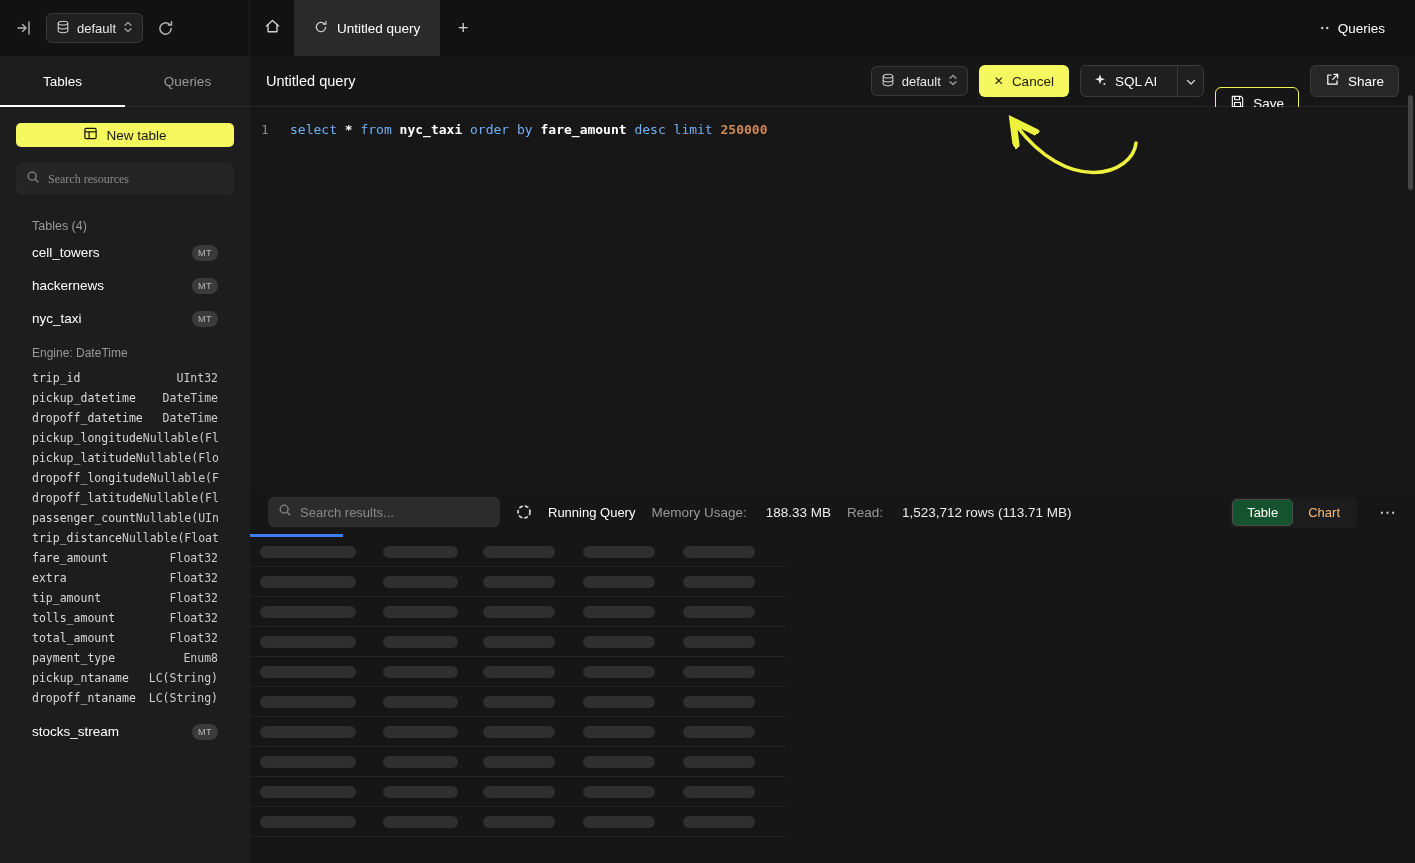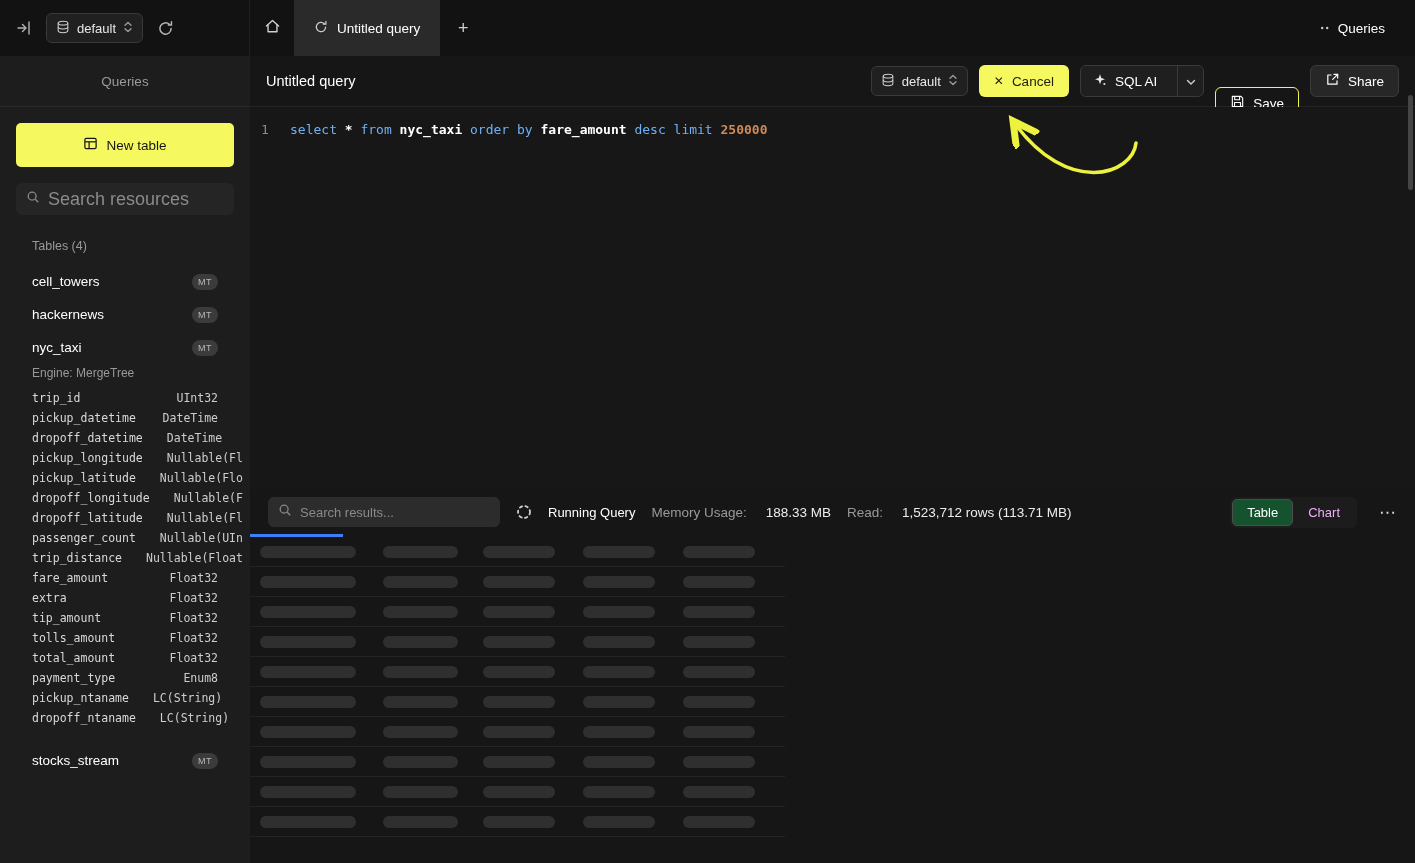--- a/index.html
+++ b/index.html
@@ -26,39 +26,39 @@
     font-size:13.5px; color:#fff; cursor:pointer; }
 
   
   .sidebar { position:absolute; top:56px; left:0; width:250px; bottom:0; background:#1d1d1d; }
   .sidebar-tabs { height:51px; display:flex; border-bottom:1px solid #2a2a2a; }
   .sidebar-tab { flex:1; display:flex; align-items:center; justify-content:center; font-size:13.5px;
     color:#9a9a9a; cursor:pointer; position:relative; }
   .sidebar-tab.active { color:#fff; }
   .sidebar-tab.active::after { content:""; position:absolute; bottom:-1px; left:0; right:0; height:2px; background:#fff; }
   .sidebar-body { padding:16px; }
-  .new-table-btn { width:100%; height:44px; background:#f6f860; border:none; border-radius:5px;
+  .new-table-btn { width:100%; height:24px; background:#f6f860; border:none; border-radius:5px;
     color:#161616; font-size:13.5px; display:flex; align-items:center; justify-content:center; gap:8px;
     cursor:pointer; font-family:inherit; }
   .search-box { margin-top:16px; height:32px; background:#252525; border-radius:6px; display:flex;
     align-items:center; gap:8px; padding:0 10px; }
   .search-box input { flex:1; background:transparent; border:none; outline:none; color:#e8e8e8;
-    font-size:18px; font-family:Liberation Sans, sans-serif; }
+    font-size:12px; font-family:Liberation Serif, serif; }
   .search-box input::placeholder { color:#8a8a8a; }
   .section-label { margin:24px 0 12px; padding-left:16px; color:#9a9a9a; font-size:12.5px; }
-  .table-item { height:33px; display:flex; align-items:center; justify-content:space-between;
+  .table-item { height:33px; display:flex; justify-content:space-between;
     padding:0 16px; cursor:pointer; }
   .table-name { font-size:13.5px; color:#fff; font-weight:500; }
   .mt-badge { min-width:26px; height:16px; background:#3b3b3b; border-radius:8px; color:#b9b9b9;
     font-size:9px; display:inline-flex; align-items:center; justify-content:center; letter-spacing:.5px;
     padding:0 5px; }
   .engine-row { padding:2px 16px 8px; color:#999; font-size:12px; }
   .cols-wrap { padding:0 16px 4px; }
   .col-row { display:flex; justify-content:space-between; line-height:20px;
-    font-family:"DejaVu Sans Mono",monospace; font-size:11.5px; cursor:default;gap:24px; }
+    font-family:"DejaVu Sans Mono",monospace; font-size:11.5px; cursor:default; }
   .col-name { color:#d9d9d9; }
   .col-type { color:#cdcdcd; }
   .table-item.last { margin-top:12px; }
 
   
   .main { position:absolute; top:56px; left:250px; right:0; bottom:0; display:flex;
     flex-direction:column; background:#161616; }
   .query-header { height:51px; min-height:51px; border-bottom:1px solid #242424; display:flex;
     align-items:center; padding:0 16px; }
   .query-title { font-size:14.5px; color:#fff; }
@@ -93,21 +93,21 @@
   .results-search input { flex:1; background:transparent; border:none; outline:none; color:#ef4444;
     font-size:13px; font-family:inherit; }
   .results-search input::placeholder { color:#8a8a8a; }
   .status-text { color:#fff; font-size:13px; }
   .stat-group { display:flex; align-items:center; gap:19px; font-size:13.5px; }
   .stat-label { color:#9a9a9a; }
   .stat-value { color:#ececec; }
   .spinner { animation:spin 1.2s linear infinite; display:inline-flex; }
   @keyframes spin { to { transform:rotate(360deg); } }
   .seg { margin-left:auto; background:#1c1c1c; border-radius:6px; padding:2px; display:flex; }
-  .seg-btn { padding:5px 14px; font-size:13px; color:#f0abfc; border-radius:5px; border:1px solid transparent;
+  .seg-btn { padding:5px 14px; font-size:13px; color:#fdba74; border-radius:5px; border:1px solid transparent;
     background:none; cursor:pointer; font-family:inherit; }
   .seg-btn.active { background:#14532d; border-color:#4d4d4d; color:#fff; }
   .ellipsis-btn { color:#dcdcdc; font-size:17px; letter-spacing:1px; cursor:pointer; margin-left:6px; }
 
   
   .progress-track { height:3px; }
   .progress-fill { width:93px; height:3px; background:#3e7ef7; }
   .results-grid { flex:1; overflow:hidden; }
   .skel-row { height:30px; width:535px; position:relative; border-bottom:1px solid #242424; }
   .skel-bar { position:absolute; top:9px; height:12px; background:#2f2f2f; border-radius:6px; }
@@ -182,20 +182,23 @@
           <circle cx="2.2" cy="5" r="1.2" fill="#cfcfcf"></circle>
           <circle cx="7.2" cy="5" r="1.2" fill="#cfcfcf"></circle>
         </svg>
     </span>
     <span>Queries</span>
   </div>
 </div>
 
 <div class="sidebar">
   <div class="sidebar-tabs">
+    <div class="sidebar-tab active">
+      <span>Tables</span>
+    </div>
     <div class="sidebar-tab">
       <span>Queries</span>
     </div>
   </div>
 
   <div class="sidebar-body">
     <button class="new-table-btn">
       <span>
         <svg width="15" height="15" viewBox="0 0 16 16" fill="none" stroke="#161616" stroke-width="1.3">
             <rect x="2" y="2.5" width="12" height="11" rx="1.5"></rect>
@@ -223,21 +226,21 @@
       <span class="mt-badge">MT</span>
     </div>
     <div class="table-item">
       <span class="table-name">hackernews</span>
       <span class="mt-badge">MT</span>
     </div>
     <div class="table-item">
       <span class="table-name">nyc_taxi</span>
       <span class="mt-badge">MT</span>
     </div>
-    <div class="engine-row">Engine: MergeTree</div>
+    <div class="engine-row">Engine: DateTime</div>
     <div class="cols-wrap">
         <div class="col-row">
           <span class="col-name">trip_id</span>
           <span class="col-type">UInt32</span>
         </div>
         <div class="col-row">
           <span class="col-name">pickup_datetime</span>
           <span class="col-type">DateTime</span>
         </div>
         <div class="col-row">

